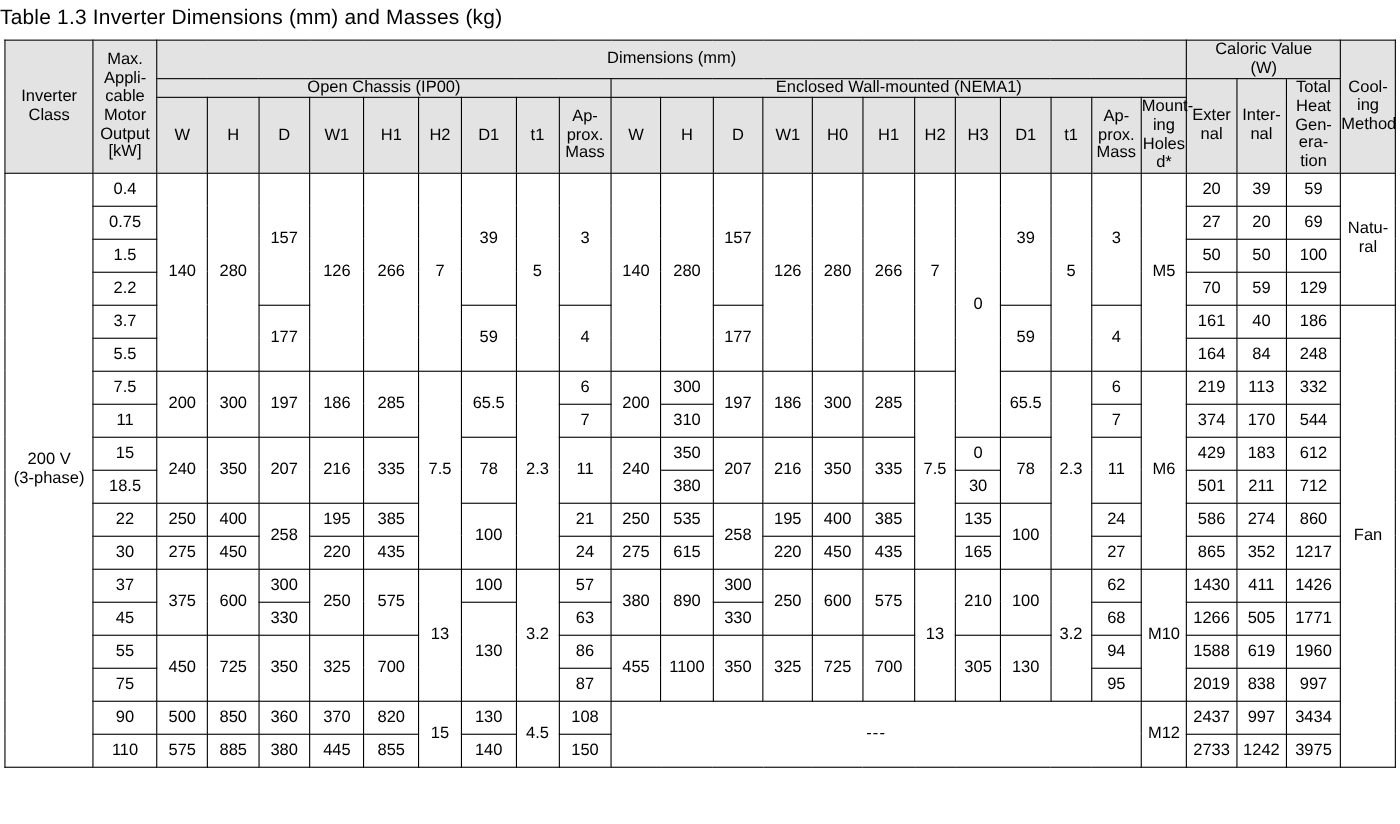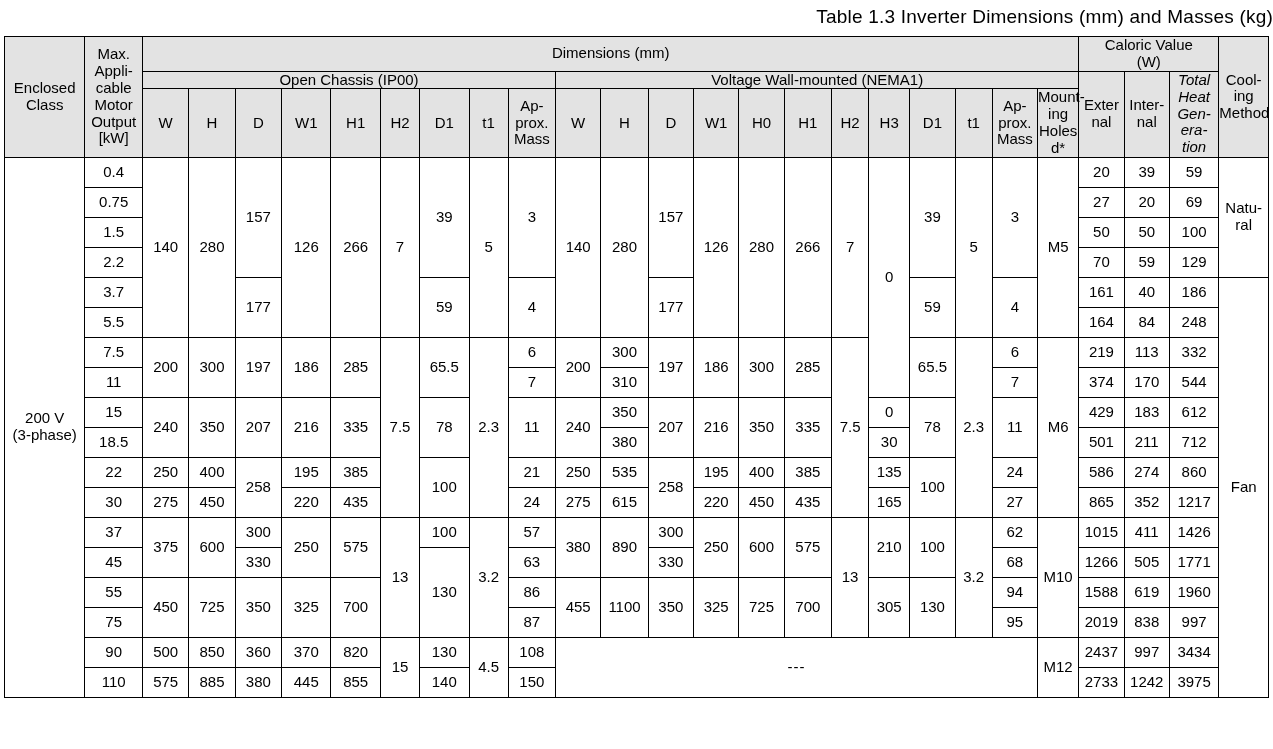--- a/index.html
+++ b/index.html
@@ -1,23 +1,23 @@
 <!DOCTYPE html>
 <html><head>
 <meta charset="utf-8">
 <style>
   html,body{margin:0;padding:0;background:#fff;}
   body{width:1273px;height:749px;font-family:"Liberation Sans",sans-serif;color:#000;}
   #wrap{position:relative;width:1273px;height:749px;}
-  .title{text-align:right;font-size:19px;padding-top:6px;padding-bottom:8px;letter-spacing:0.2px;}
+  .title{text-align:left;font-size:19px;padding-top:6px;padding-bottom:8px;letter-spacing:0.2px;}
   table.tbl{border-collapse:collapse;table-layout:fixed;margin:0 4px;width:1265px;}
   table.tbl td,table.tbl th{border:1px solid #000;text-align:center;vertical-align:middle;font-weight:normal;font-size:15px;padding:0;line-height:1.12;}
   thead td{background:#e3e3e3;}
   .hdr-small{font-size:13px;}
-  .hdr-xsmall{font-size:11px;line-height:1.05;font-style:italic;}
+  .hdr-xsmall{font-size:11px;line-height:1.05;}
   .hdr-tiny{font-size:9.5px;line-height:1.05;}
   .vclass{font-size:15px;}
   .rowh{height:30px;}
   .dashes{font-size:15px;letter-spacing:1px;}
 </style>
 </head>
 <body>
 
 <div id="wrap">
 
@@ -50,21 +50,21 @@
         <col style="width:40px">
       <col style="width:44px">
         <col style="width:44px">
         <col style="width:48px">
       <col style="width:48px">
     </colgroup>
 
     <thead>
       <tr>
         <td rowspan="4">
-          <div>Enclosed</div>
+          <div>Inverter</div>
           <div>Class</div>
         </td>
         <td rowspan="4" class="hdr-small">
           <div>Max.</div>
           <div>Appli-</div>
           <div>cable</div>
           <div>Motor</div>
           <div>Output</div>
           <div>[kW]</div>
         </td>
@@ -74,21 +74,21 @@
           <div>(W)</div>
         </td>
         <td rowspan="4" class="hdr-tiny">
           <div>Cool-</div>
           <div>ing</div>
           <div>Method</div>
         </td>
       </tr>
       <tr>
         <td colspan="9">Open Chassis (IP00)</td>
-        <td colspan="12">Voltage Wall-mounted (NEMA1)</td>
+        <td colspan="12">Enclosed Wall-mounted (NEMA1)</td>
         <td rowspan="3" class="hdr-small">
           <div>Exter</div>
           <div>nal</div>
         </td>
         <td rowspan="3" class="hdr-small">
           <div>Inter-</div>
           <div>nal</div>
         </td>
         <td rowspan="3" class="hdr-xsmall">
           <div>Total</div>
@@ -344,21 +344,21 @@
         <td>300</td>
         <td rowspan="2">250</td>
         <td rowspan="2">600</td>
         <td rowspan="2">575</td>
         <td rowspan="4">13</td>
         <td rowspan="2">210</td>
         <td rowspan="2">100</td>
         <td rowspan="4">3.2</td>
         <td>62</td>
         <td rowspan="4">M10</td>
-        <td>1015</td>
+        <td>1430</td>
         <td>411</td>
         <td>1426</td>
       </tr>
 
       <tr class="rowh">
         <td>45</td>
         <td>330</td>
         <td rowspan="3">130</td>
         <td>63</td>
         <td>330</td>

